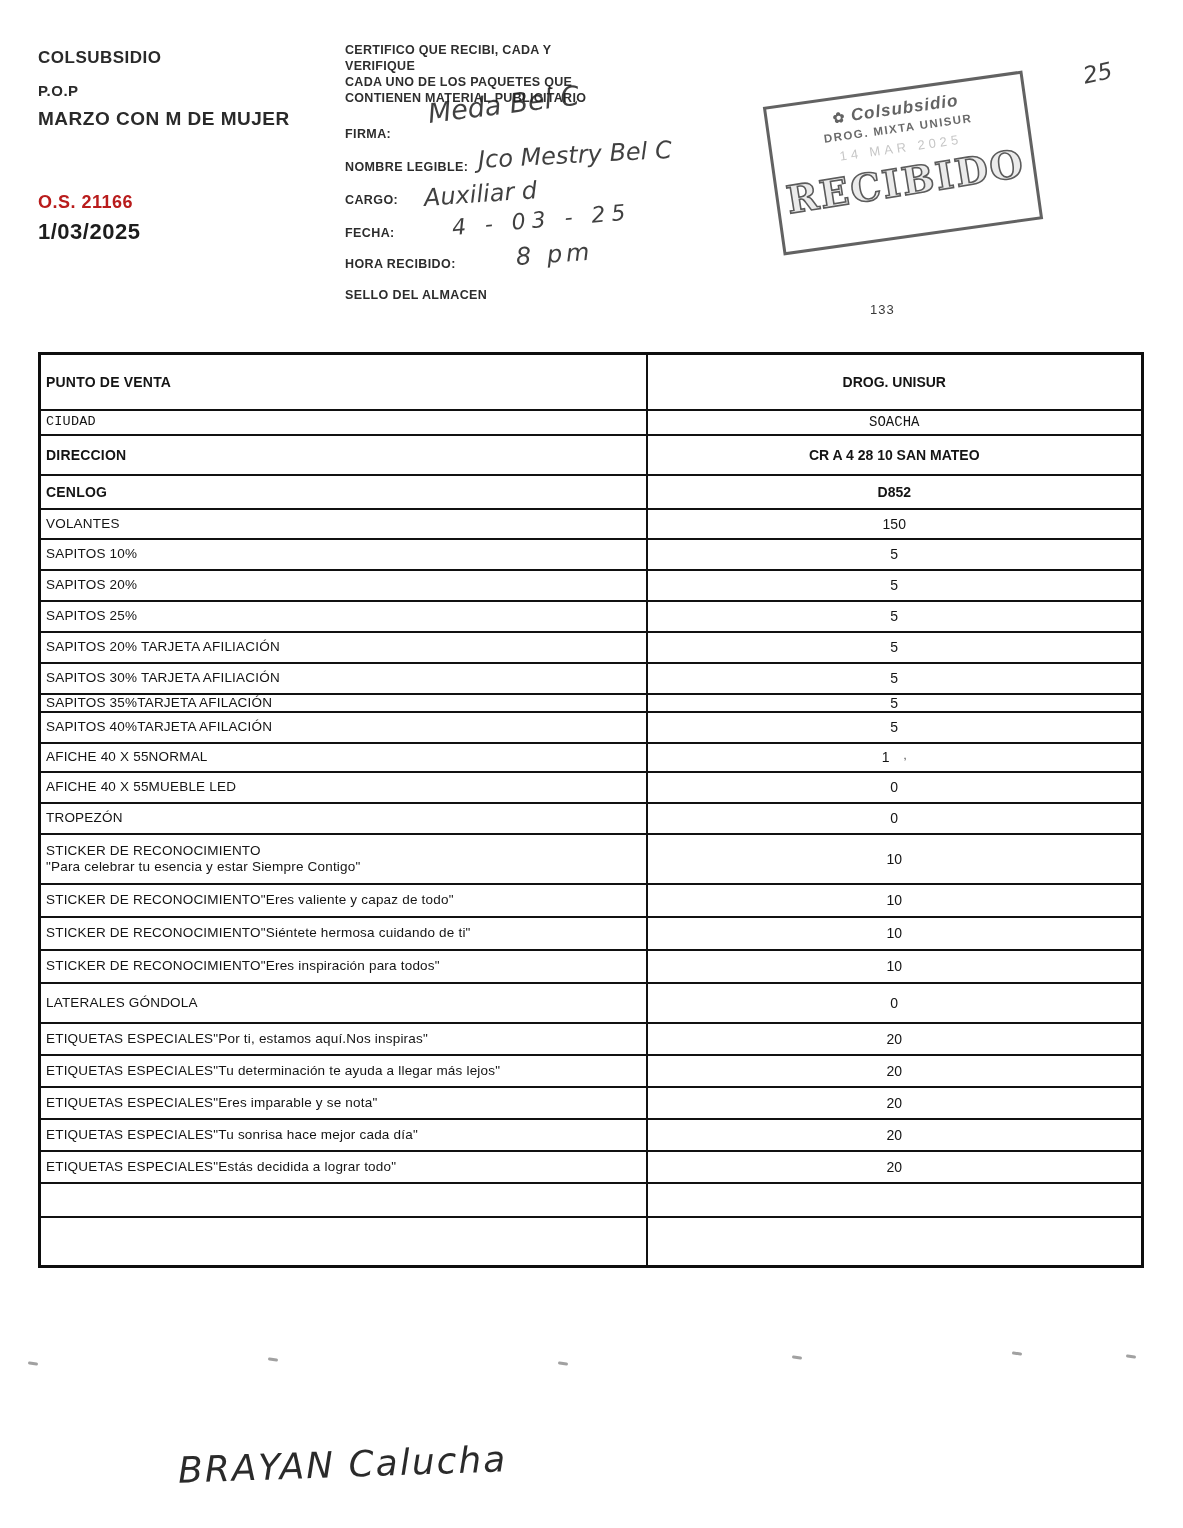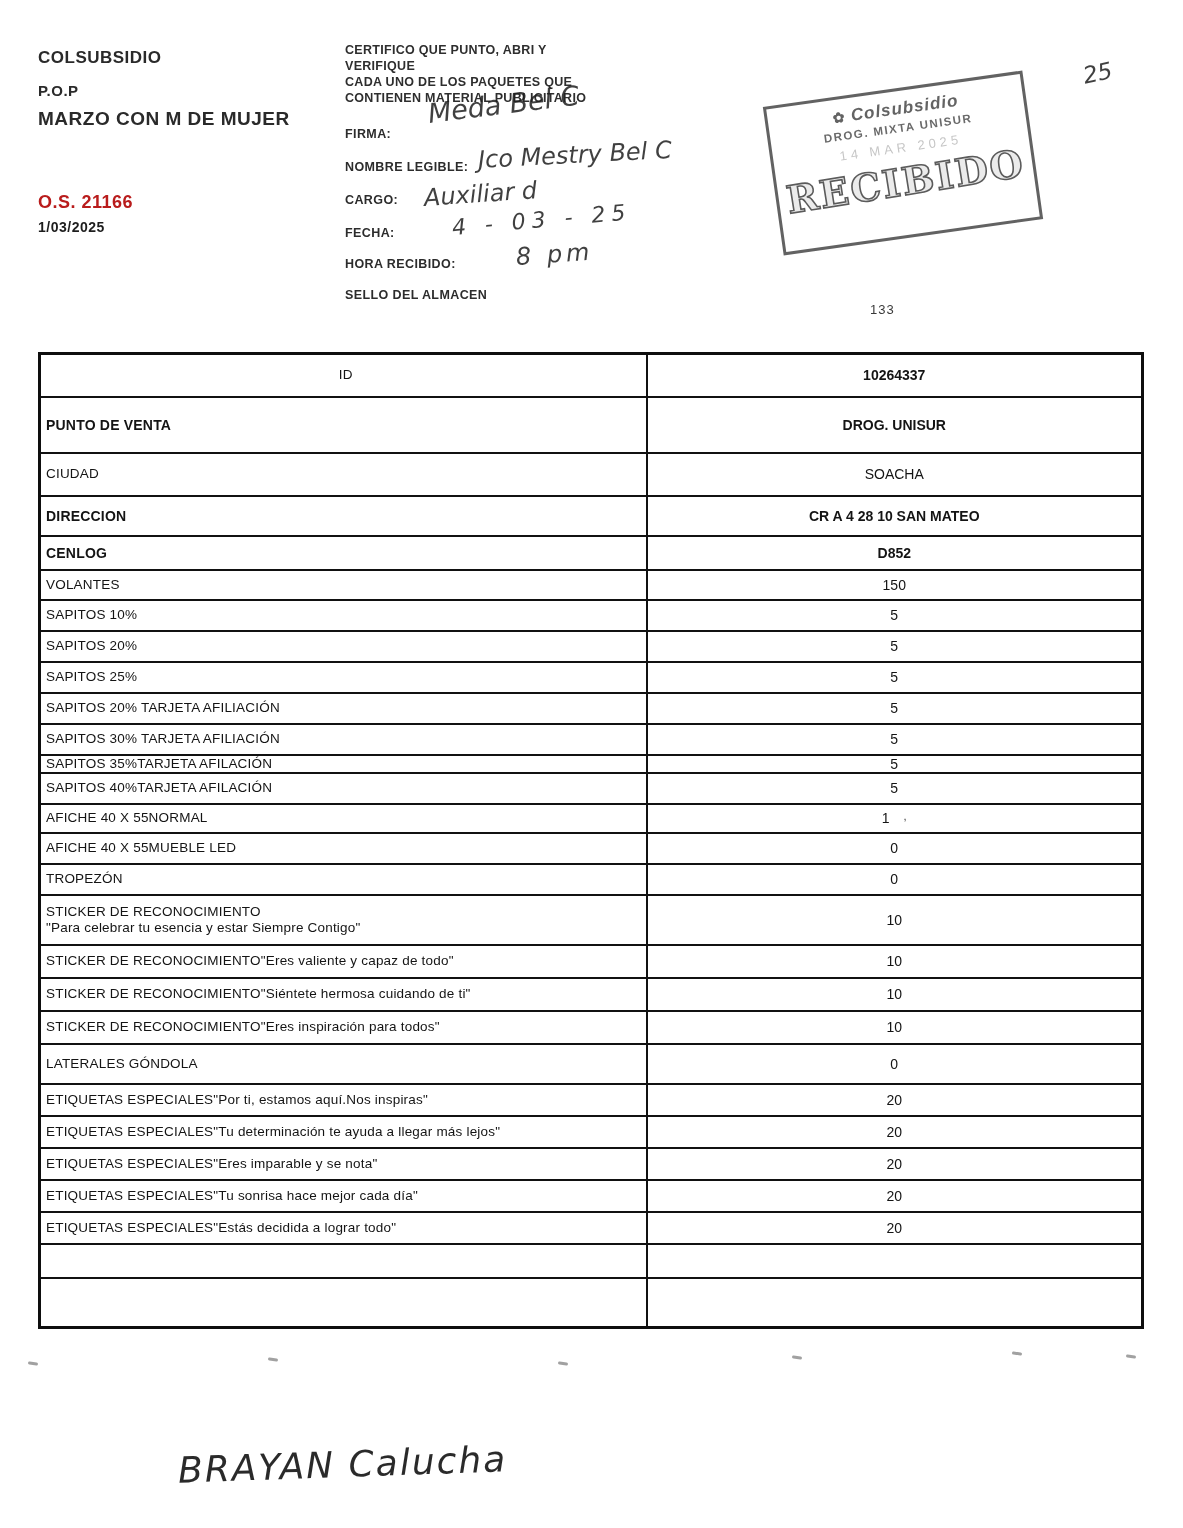--- a/index.html
+++ b/index.html
@@ -8,21 +8,21 @@
     position:relative; width:1183px; height:1528px; background:#ffffff;
     font-family:"Liberation Sans", sans-serif; color:#161616; overflow:hidden;
     margin:0 auto;
   }
   
   .hl { position:absolute; left:38px; color:#2a2a2a; font-weight:bold; letter-spacing:.5px; }
   .hl-line1 { top:48px;  font-size:17px; }
   .hl-line2 { top:82px;  font-size:15px; }
   .hl-line3 { top:108px; font-size:19px; }
   .hl-os    { top:192px; font-size:18px; color:#b91c1c; }
-  .hl-date  { top:219px; font-size:14px; color:#1d1d1d; }
+  .hl-date  { top:219px; font-size:22px; color:#1d1d1d; }
 
   
   .cert { position:absolute; left:345px; top:42px; width:340px; }
   .cert-line { font-size:12.5px; font-weight:bold; line-height:16px; color:#2e2e2e; letter-spacing:.3px; }
   .cert-label { position:absolute; left:345px; font-size:12.5px; font-weight:bold; color:#2c2c2c; letter-spacing:.4px; }
   .cl0 { top:127px; } .cl1 { top:160px; } .cl2 { top:193px; }
   .cl3 { top:226px; } .cl4 { top:257px; } .cl5 { top:288px; }
 
   
   .hand { font-family:"DejaVu Sans", sans-serif; font-style:italic; color:#1f1f1f; white-space:nowrap; opacity:.85; }
@@ -79,21 +79,21 @@
 
 <div class="page">
 
   <div class="hl hl-line1">COLSUBSIDIO</div>
   <div class="hl hl-line2">P.O.P</div>
   <div class="hl hl-line3">MARZO CON M DE MUJER</div>
   <div class="hl hl-os">O.S. 21166</div>
   <div class="hl hl-date">1/03/2025</div>
 
   <div class="cert">
-    <div class="cert-line">CERTIFICO QUE PUNTO, ABRI Y</div>
+    <div class="cert-line">CERTIFICO QUE RECIBI, CADA Y</div>
     <div class="cert-line">VERIFIQUE</div>
     <div class="cert-line">CADA UNO DE LOS PAQUETES QUE</div>
     <div class="cert-line">CONTIENEN MATERIAL PUBLICITARIO</div>
   </div>
 
   <div class="cert-label cl0">FIRMA:</div>
   <div class="cert-label cl1">NOMBRE LEGIBLE:</div>
   <div class="cert-label cl2">CARGO:</div>
   <div class="cert-label cl3">FECHA:</div>
   <div class="cert-label cl4">HORA RECIBIDO:</div>
@@ -117,29 +117,25 @@
 
   <div class="hand hand-25">25</div>
   <div class="page-num">133</div>
 
   <table class="doc">
     <colgroup>
         <col class="c-label">
         <col class="c-value">
       </colgroup>
     <tbody id="table-body">
-        <tr style="height: 43px;">
-          <td class="lbl center">ID</td>
-          <td class="val"><span style="font-weight: bold;">10264337</span></td>
-        </tr>
         <tr class="bold" style="height: 56px;">
           <td class="lbl">PUNTO DE VENTA</td>
           <td class="val"><span>DROG. UNISUR</span></td>
         </tr>
-        <tr style="height: 43px;">
+        <tr style="height: 25px; font-family: Liberation Mono, monospace;">
           <td class="lbl">CIUDAD</td>
           <td class="val"><span>SOACHA</span></td>
         </tr>
         <tr class="bold" style="height: 40px;">
           <td class="lbl">DIRECCION</td>
           <td class="val"><span>CR A 4 28 10 SAN MATEO</span></td>
         </tr>
         <tr class="bold" style="height: 34px;">
           <td class="lbl">CENLOG</td>
           <td class="val"><span>D852</span></td>

